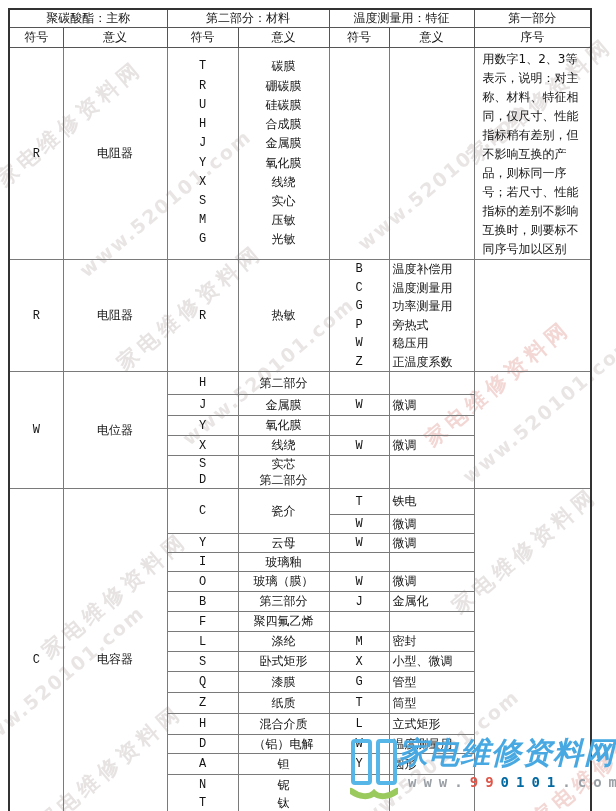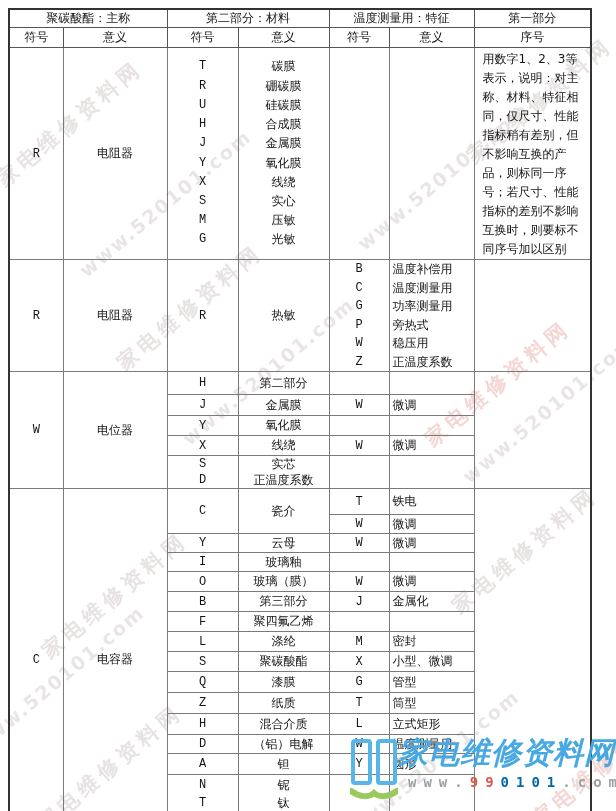--- a/index.html
+++ b/index.html
@@ -159,21 +159,21 @@
     <tr style="height:20px">
       <td class="sym">X</td>
       <td>线绕</td>
       <td class="sym">W</td>
       <td class="feat">微调</td>
     </tr>
     <tr style="height:32px">
       <td class="sym ml lh16">S
 D</td>
       <td class="ml lh16">实芯
-正温度系数</td>
+第二部分</td>
       <td class="sym"></td>
       <td class="feat"></td>
     </tr>
 
     <tr style="height:26px">
       <td class="sym" rowspan="15">C</td>
       <td rowspan="15">电容器</td>
       <td class="sym" rowspan="2">C</td>
       <td rowspan="2">瓷介</td>
       <td class="sym">T</td>
@@ -215,21 +215,21 @@
       <td class="feat"></td>
     </tr>
     <tr style="height:20px">
       <td class="sym">L</td>
       <td>涤纶</td>
       <td class="sym">M</td>
       <td class="feat">密封</td>
     </tr>
     <tr style="height:20px">
       <td class="sym">S</td>
-      <td>聚碳酸酯</td>
+      <td>卧式矩形</td>
       <td class="sym">X</td>
       <td class="feat">小型、微调</td>
     </tr>
     <tr style="height:21px">
       <td class="sym">Q</td>
       <td>漆膜</td>
       <td class="sym">G</td>
       <td class="feat">管型</td>
     </tr>
     <tr style="height:21px">

